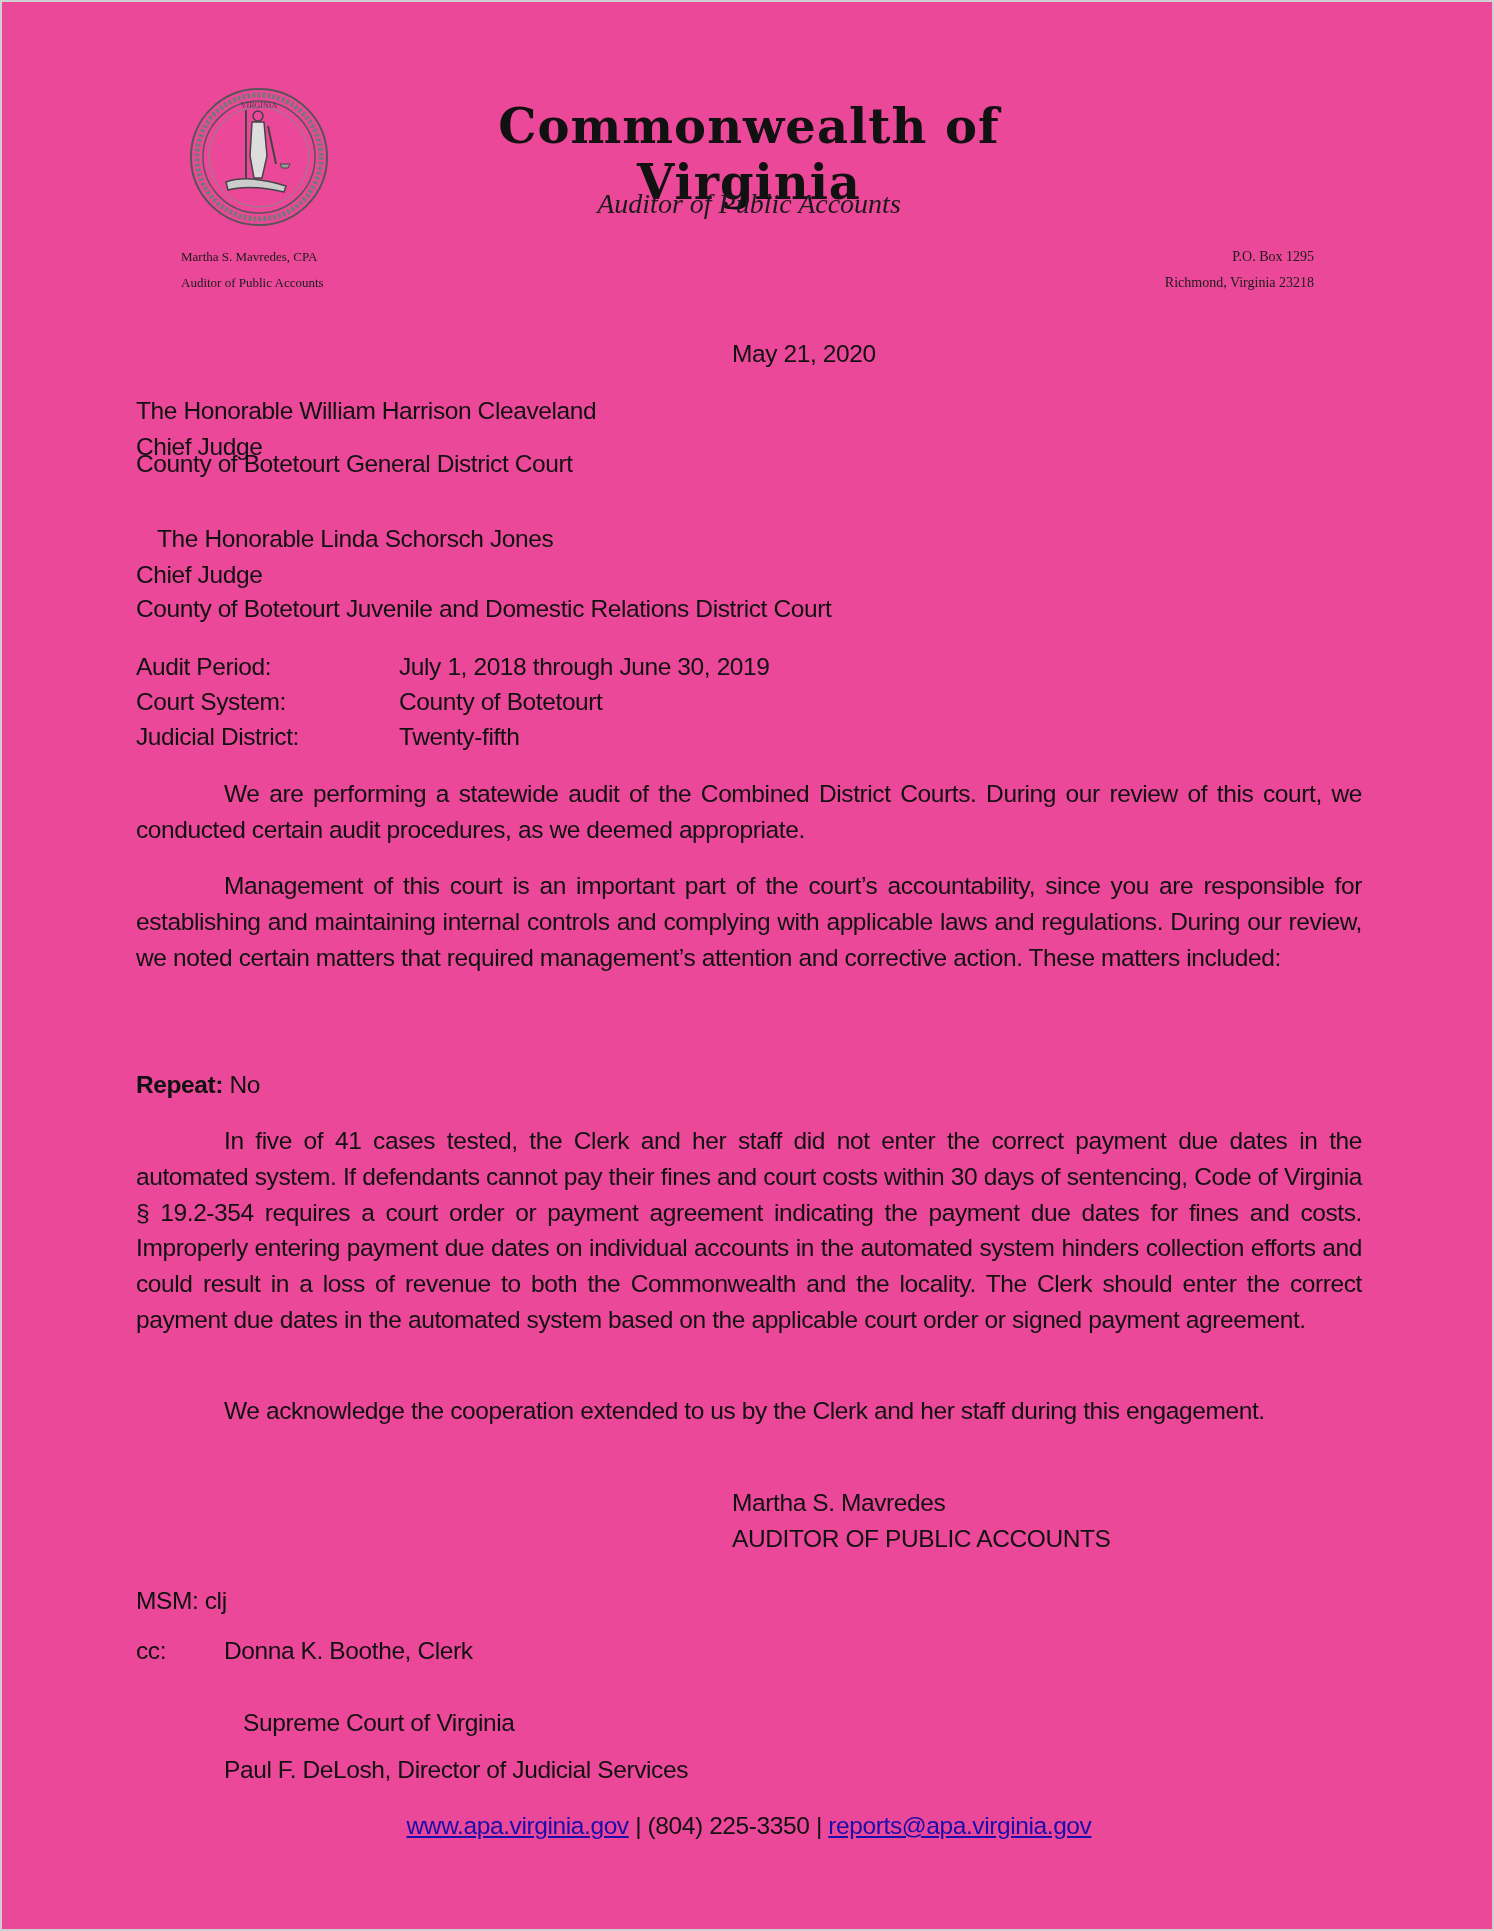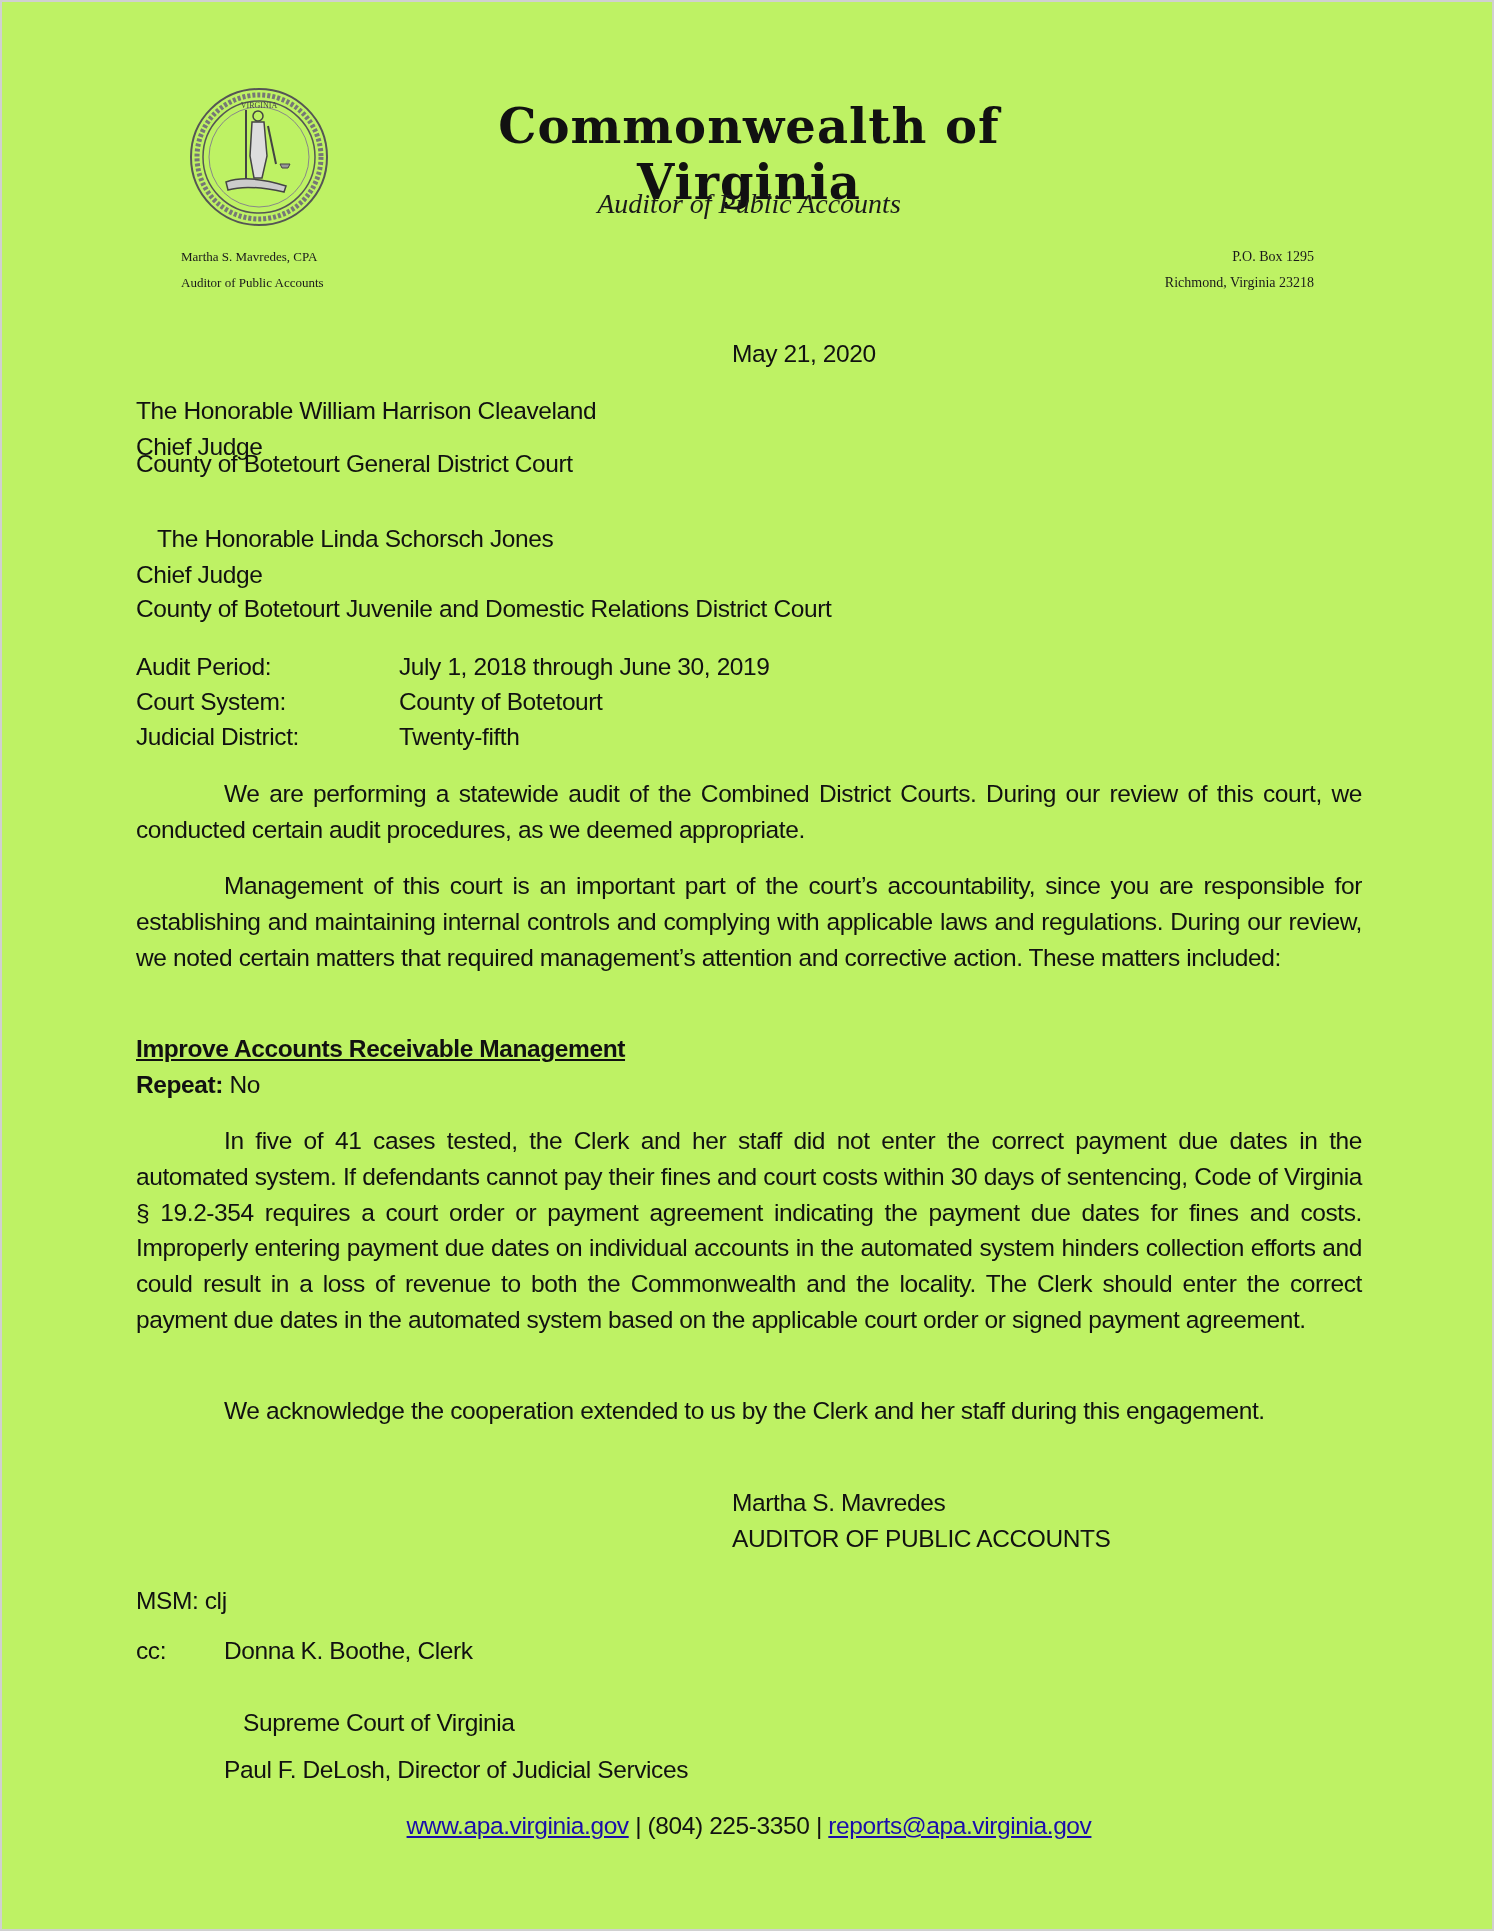--- a/index.html
+++ b/index.html
@@ -1,19 +1,19 @@
 <!DOCTYPE html>
 <html><head>
 <meta charset="utf-8">
 <style>
   html, body { margin: 0; padding: 0; background: #ffffff; }
   body { width: 1494px; height: 1931px; position: relative; overflow: hidden; }
   .page {
     position: absolute; left: 0; top: 0; width: 1490px; height: 1927px;
-    border: 2px solid #d0d0d0; background: #bef264;
+    border: 2px solid #d0d0d0; background: #ec4899;
   }
   .abs { position: absolute; white-space: nowrap; }
   .serif { font-family: "Liberation Serif", "DejaVu Serif", serif; color: #1a1a1a; }
   .body-font { font-family: "Liberation Sans", "DejaVu Sans", sans-serif; color: #111; font-size: 24.5px; letter-spacing: -0.4px; }
   .seal {
     position: absolute; left: 186px; top: 84px; width: 142px; height: 142px;
   }
   .title {
     position: absolute; left: 441px; top: 96px; width: 612px; text-align: center;
     font-family: "DejaVu Serif", "Liberation Serif", serif; font-weight: bold;
@@ -93,21 +93,20 @@
     <span class="kv-label">Judicial District:</span><span>Twenty-fifth</span>
   </div>
   <div class="line body-font" style="top:682px;">
     <span class="kv-label">Court System:</span><span>County of Botetourt</span>
   </div>
 
   <div class="just body-font" style="top:774px;"><span class="indent"></span><span>We are performing a statewide audit of the Combined District Courts.  During our review of this court, we conducted certain audit procedures, as we deemed appropriate.</span></div>
 
   <div class="just body-font" style="top:866px;"><span class="indent"></span><span>Management of this court is an important part of the court’s accountability, since you are responsible for establishing and maintaining internal controls and complying with applicable laws and regulations.  During our review, we noted certain matters that required management’s attention and corrective action.  These matters included:</span></div>
 
-  <div class="line body-font heading" style="top:1029px;">Improve Accounts Receivable Management</div>
   <div class="line body-font" style="top:1065px;">
     <span class="bold">Repeat:</span> <span>No</span>
   </div>
 
   <div class="just body-font" style="top:1121px;"><span class="indent"></span><span>In five of 41 cases tested, the Clerk and her staff did not enter the correct payment due dates in the automated system.  If defendants cannot pay their fines and court costs within 30 days of sentencing, Code of Virginia § 19.2-354 requires a court order or payment agreement indicating the payment due dates for fines and costs.  Improperly entering payment due dates on individual accounts in the automated system hinders collection efforts and could result in a loss of revenue to both the Commonwealth and the locality.  The Clerk should enter the correct payment due dates in the automated system based on the applicable court order or signed payment agreement.</span></div>
 
   <div class="just body-font" style="top:1391px;"><span class="indent"></span><span>We acknowledge the cooperation extended to us by the Clerk and her staff during this engagement.</span></div>
 
   <div class="abs body-font" style="left:730px; top:1483px; line-height:36px;">Martha S. Mavredes</div>
   <div class="abs body-font" style="left:730px; top:1519px; line-height:36px;">AUDITOR OF PUBLIC ACCOUNTS</div>

